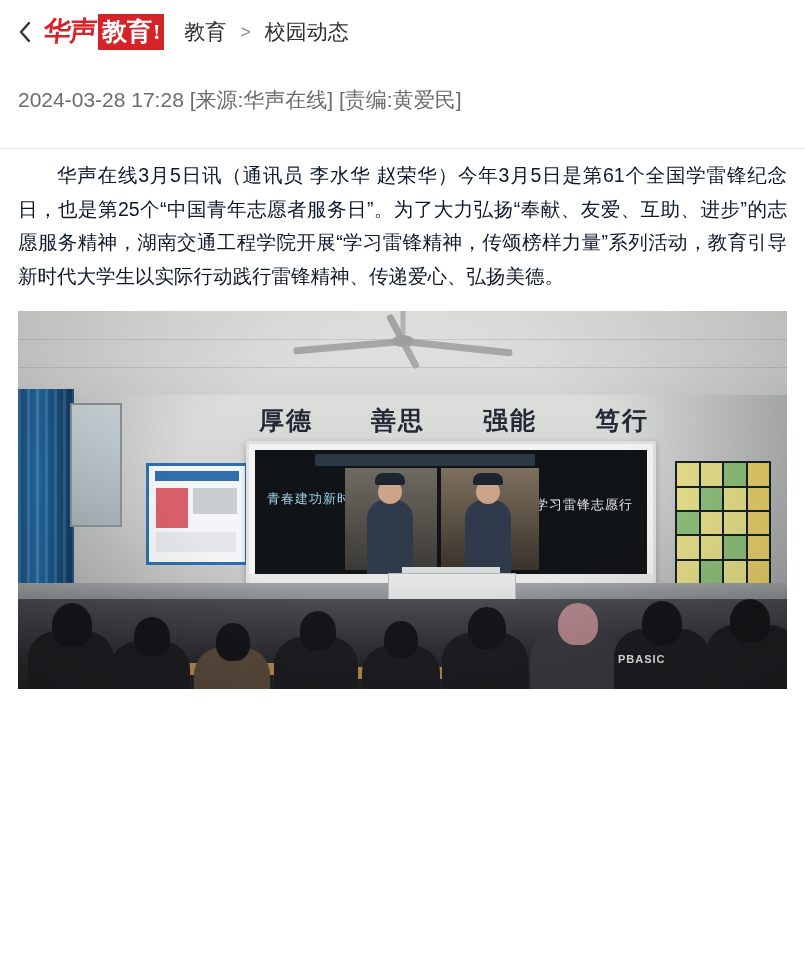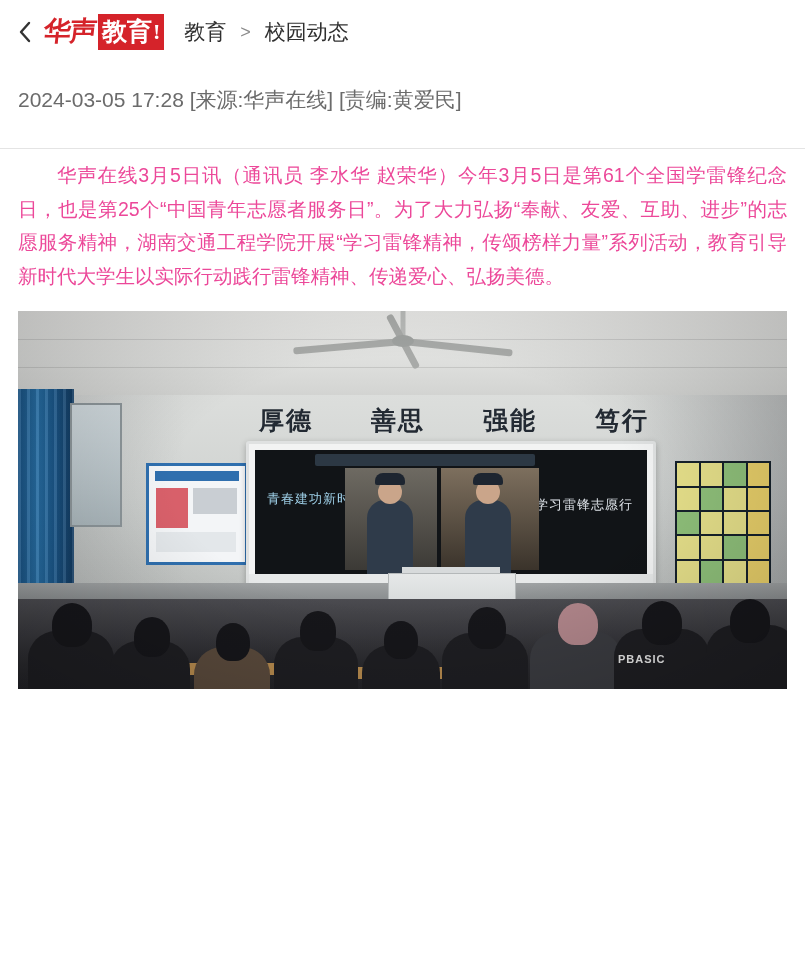--- a/index.html
+++ b/index.html
@@ -114,21 +114,21 @@
   }
 
   
   .article-body {
     padding: 10px 18px 0 18px;
   }
   .article-body p {
     margin: 0 0 4px 0;
     font-size: 19.5px;
     line-height: 1.72;
-    color: #ec4899;
+    color: #0f172a;
     text-indent: 2em;
     text-align: justify;
   }
 
   
   .photo-wrap {
     padding: 14px 18px 0 18px;
   }
   .photo {
     position: relative;
@@ -337,21 +337,21 @@
 
     <nav class="breadcrumb">
       <span class="crumb">教育</span>
       <span class="sep">&gt;</span>
       <span class="crumb">校园动态</span>
     </nav>
   </div>
 
 
   <div class="article-meta">
-    <div class="meta-inner">2024-03-05 17:28 [来源:华声在线] [责编:黄爱民]</div>
+    <div class="meta-inner">2024-03-28 17:28 [来源:华声在线] [责编:黄爱民]</div>
   </div>
 
   <div class="article-body">
     <p>华声在线3月5日讯（通讯员 李水华 赵荣华）今年3月5日是第61个全国学雷锋纪念日，也是第25个“中国青年志愿者服务日”。为了大力弘扬“奉献、友爱、互助、进步”的志愿服务精神，湖南交通工程学院开展“学习雷锋精神，传颂榜样力量”系列活动，教育引导新时代大学生以实际行动践行雷锋精神、传递爱心、弘扬美德。</p>
   </div>
 
   <div class="photo-wrap">
     <div class="photo">
 
       <div class="ph-ceiling"></div>

